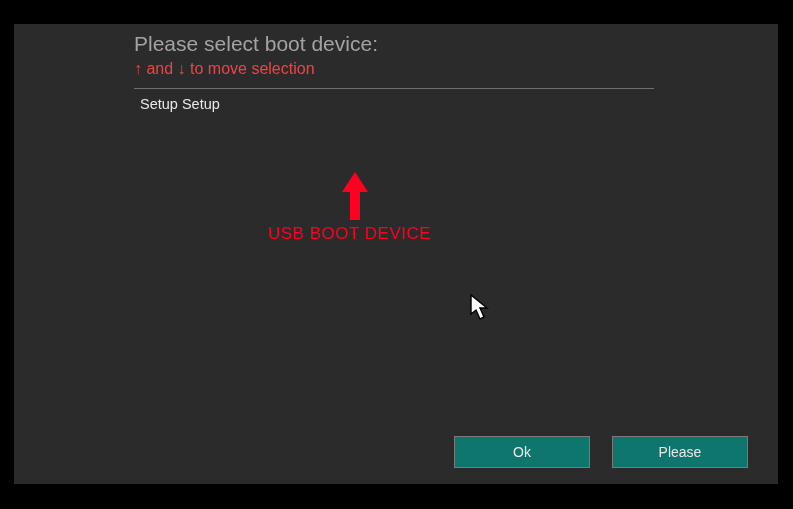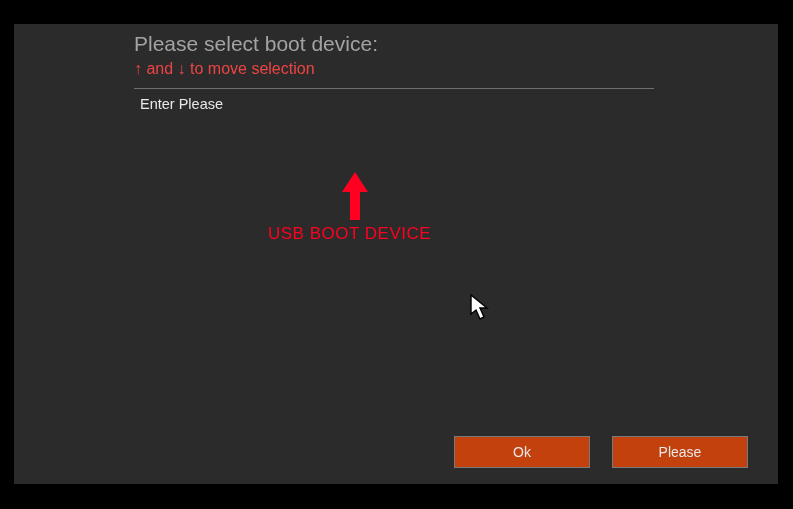--- a/index.html
+++ b/index.html
@@ -38,36 +38,36 @@
     }
     .cursor {
       position: absolute; left: 470px; top: 294px; width: 20px; height: 26px;
       pointer-events: none;
     }
     .buttons {
       position: absolute; right: 30px; bottom: 16px; display: flex; gap: 22px;
     }
     .btn {
       width: 136px; height: 32px; border: 1px solid #7a7a7a;
-      background: #c2410c; color: #e8e8e8; font-size: 14px;
+      background: #0f766e; color: #e8e8e8; font-size: 14px;
       display: flex; align-items: center; justify-content: center; cursor: pointer;
     }
   </style>
 </head>
 <body>
 
 <div class="panel">
   <div class="content">
     <div class="title">Please select boot device:</div>
     <div class="instr">
       <span class="instr-line">↑ and ↓ to move selection</span>
     </div>
     <div class="divider"></div>
     <div class="list">
-      <div class="item">Enter Please</div>
+      <div class="item">Setup Setup</div>
     </div>
   </div>
 
   <div class="buttons">
     <div class="btn">Ok</div>
     <div class="btn">Please</div>
   </div>
 </div>
 
 <svg class="arrow-annot" viewBox="0 0 30 48">

